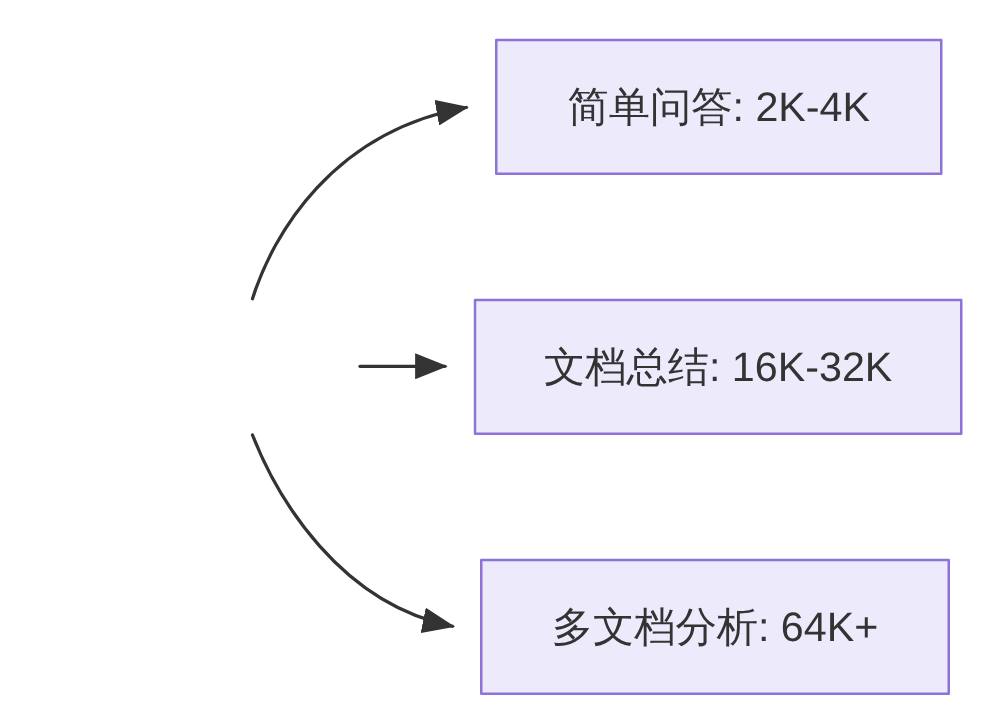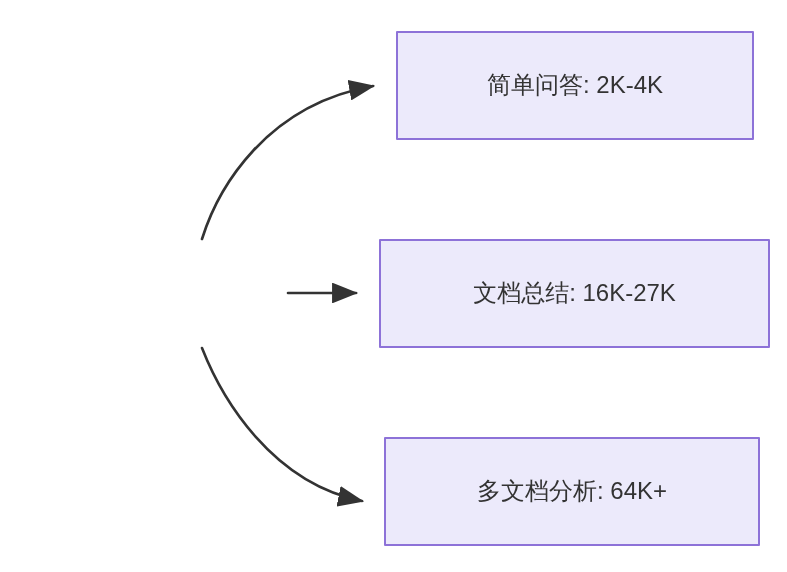--- a/index.html
+++ b/index.html
@@ -27,31 +27,31 @@
     box-sizing: border-box;
     background: #ECEAFB;
     border: 2px solid #8D72D8;
     border-radius: 1px;
     display: flex;
     align-items: center;
     justify-content: center;
   }
   .node-label {
     color: #333333;
-    font-size: 24px;
+    font-size: 33px;
     font-weight: 400;
     line-height: 1.2;
     white-space: nowrap;
     letter-spacing: 0px;
   }
   
   #node-root       { left: 30px;  top: 238px; width: 256px; height: 110px; }
   #node-simple-qa  { left: 396px; top: 31px;  width: 358px; height: 109px; }
   #node-doc-sum    { left: 379px; top: 239px; width: 391px; height: 109px; }
-  #node-multi-doc  { left: 384px; top: 437px; width: 376px; height: 109px; }
+  #node-multi-doc  { left: 384px; top: 447px; width: 376px; height: 109px; }
 </style>
 </head>
 <body>
 
 <div id="canvas">
 
   <svg id="edge-layer" viewBox="0 0 787 572">
     <defs>
       <marker id="arrowhead" markerWidth="10" markerHeight="8" refX="9.2" refY="4" orient="auto" markerUnits="strokeWidth">
         <path d="M0,0 L10,4 L0,8 Z" fill="#333333"></path>
@@ -64,20 +64,20 @@
 
     <path d="M202,348 C222,399 272,483 362,501" fill="none" stroke="#333333" stroke-width="2.6" stroke-linecap="round" marker-end="url(#arrowhead)"></path>
   </svg>
 
 
   <div class="node" id="node-simple-qa">
     <span class="node-label">简单问答: 2K-4K</span>
   </div>
 
   <div class="node" id="node-doc-sum">
-    <span class="node-label">文档总结: 16K-27K</span>
+    <span class="node-label">文档总结: 16K-32K</span>
   </div>
 
   <div class="node" id="node-multi-doc">
     <span class="node-label">多文档分析: 64K+</span>
   </div>
 
 </div>
 
 </body></html>

